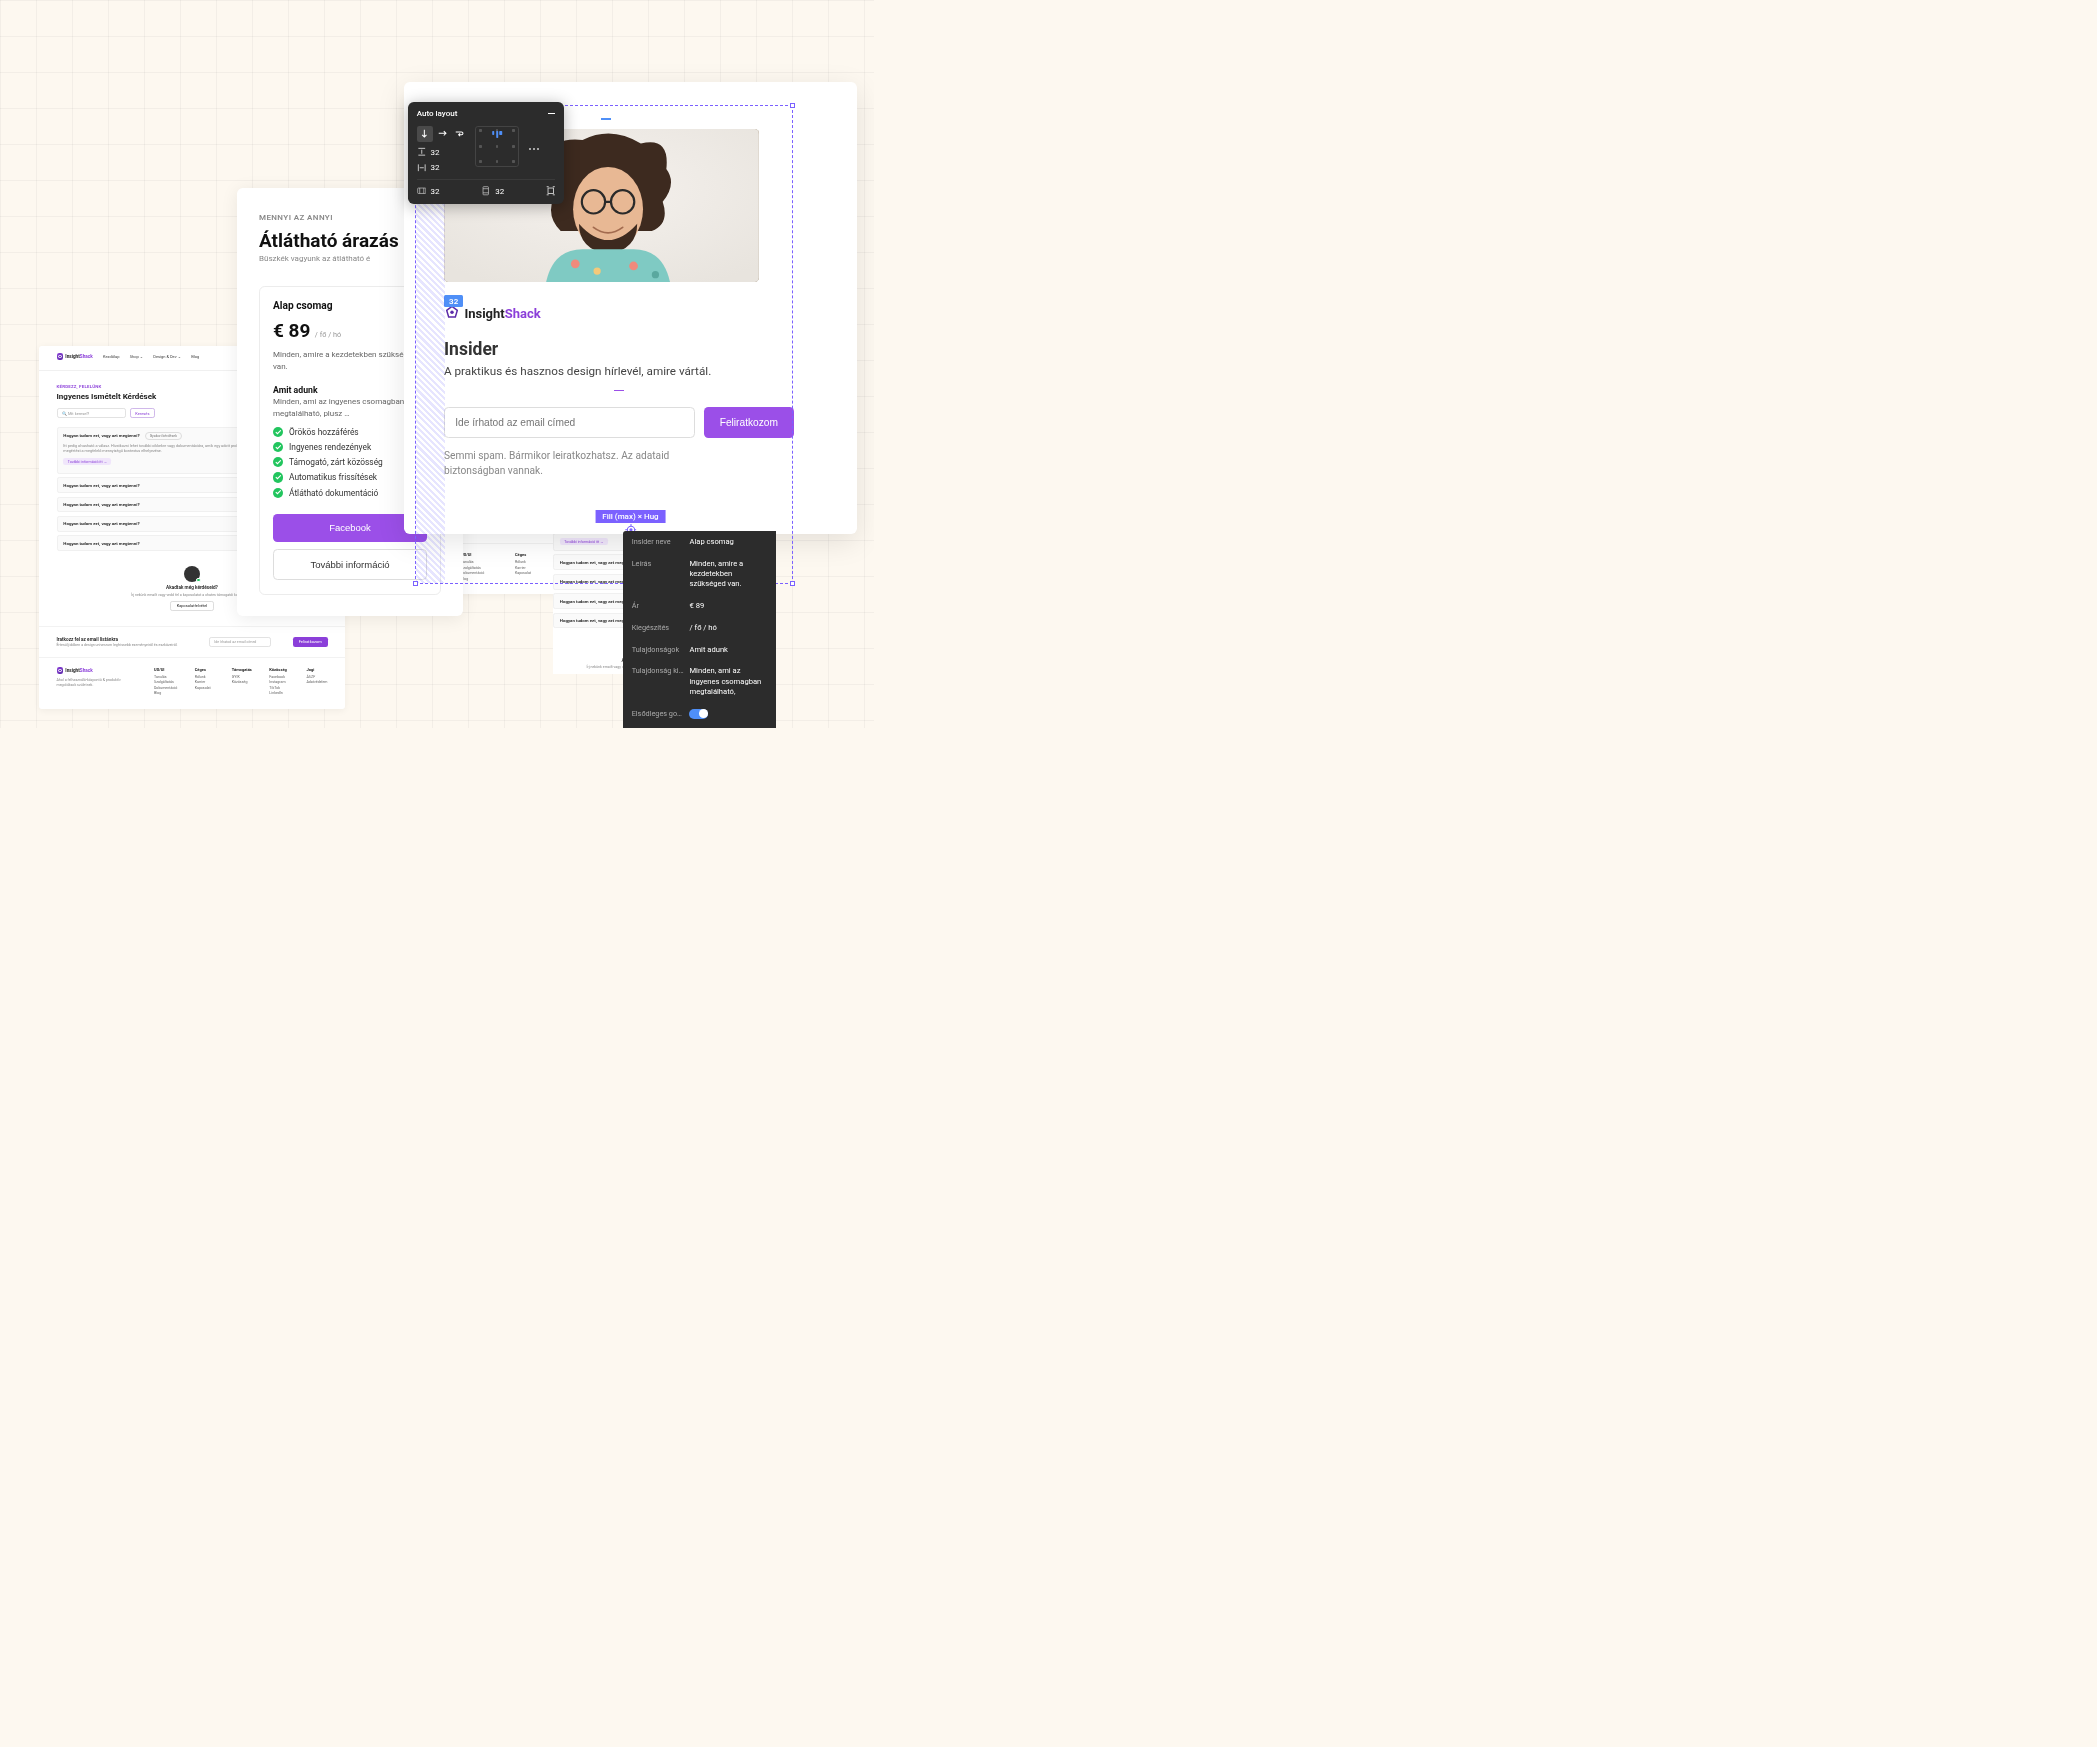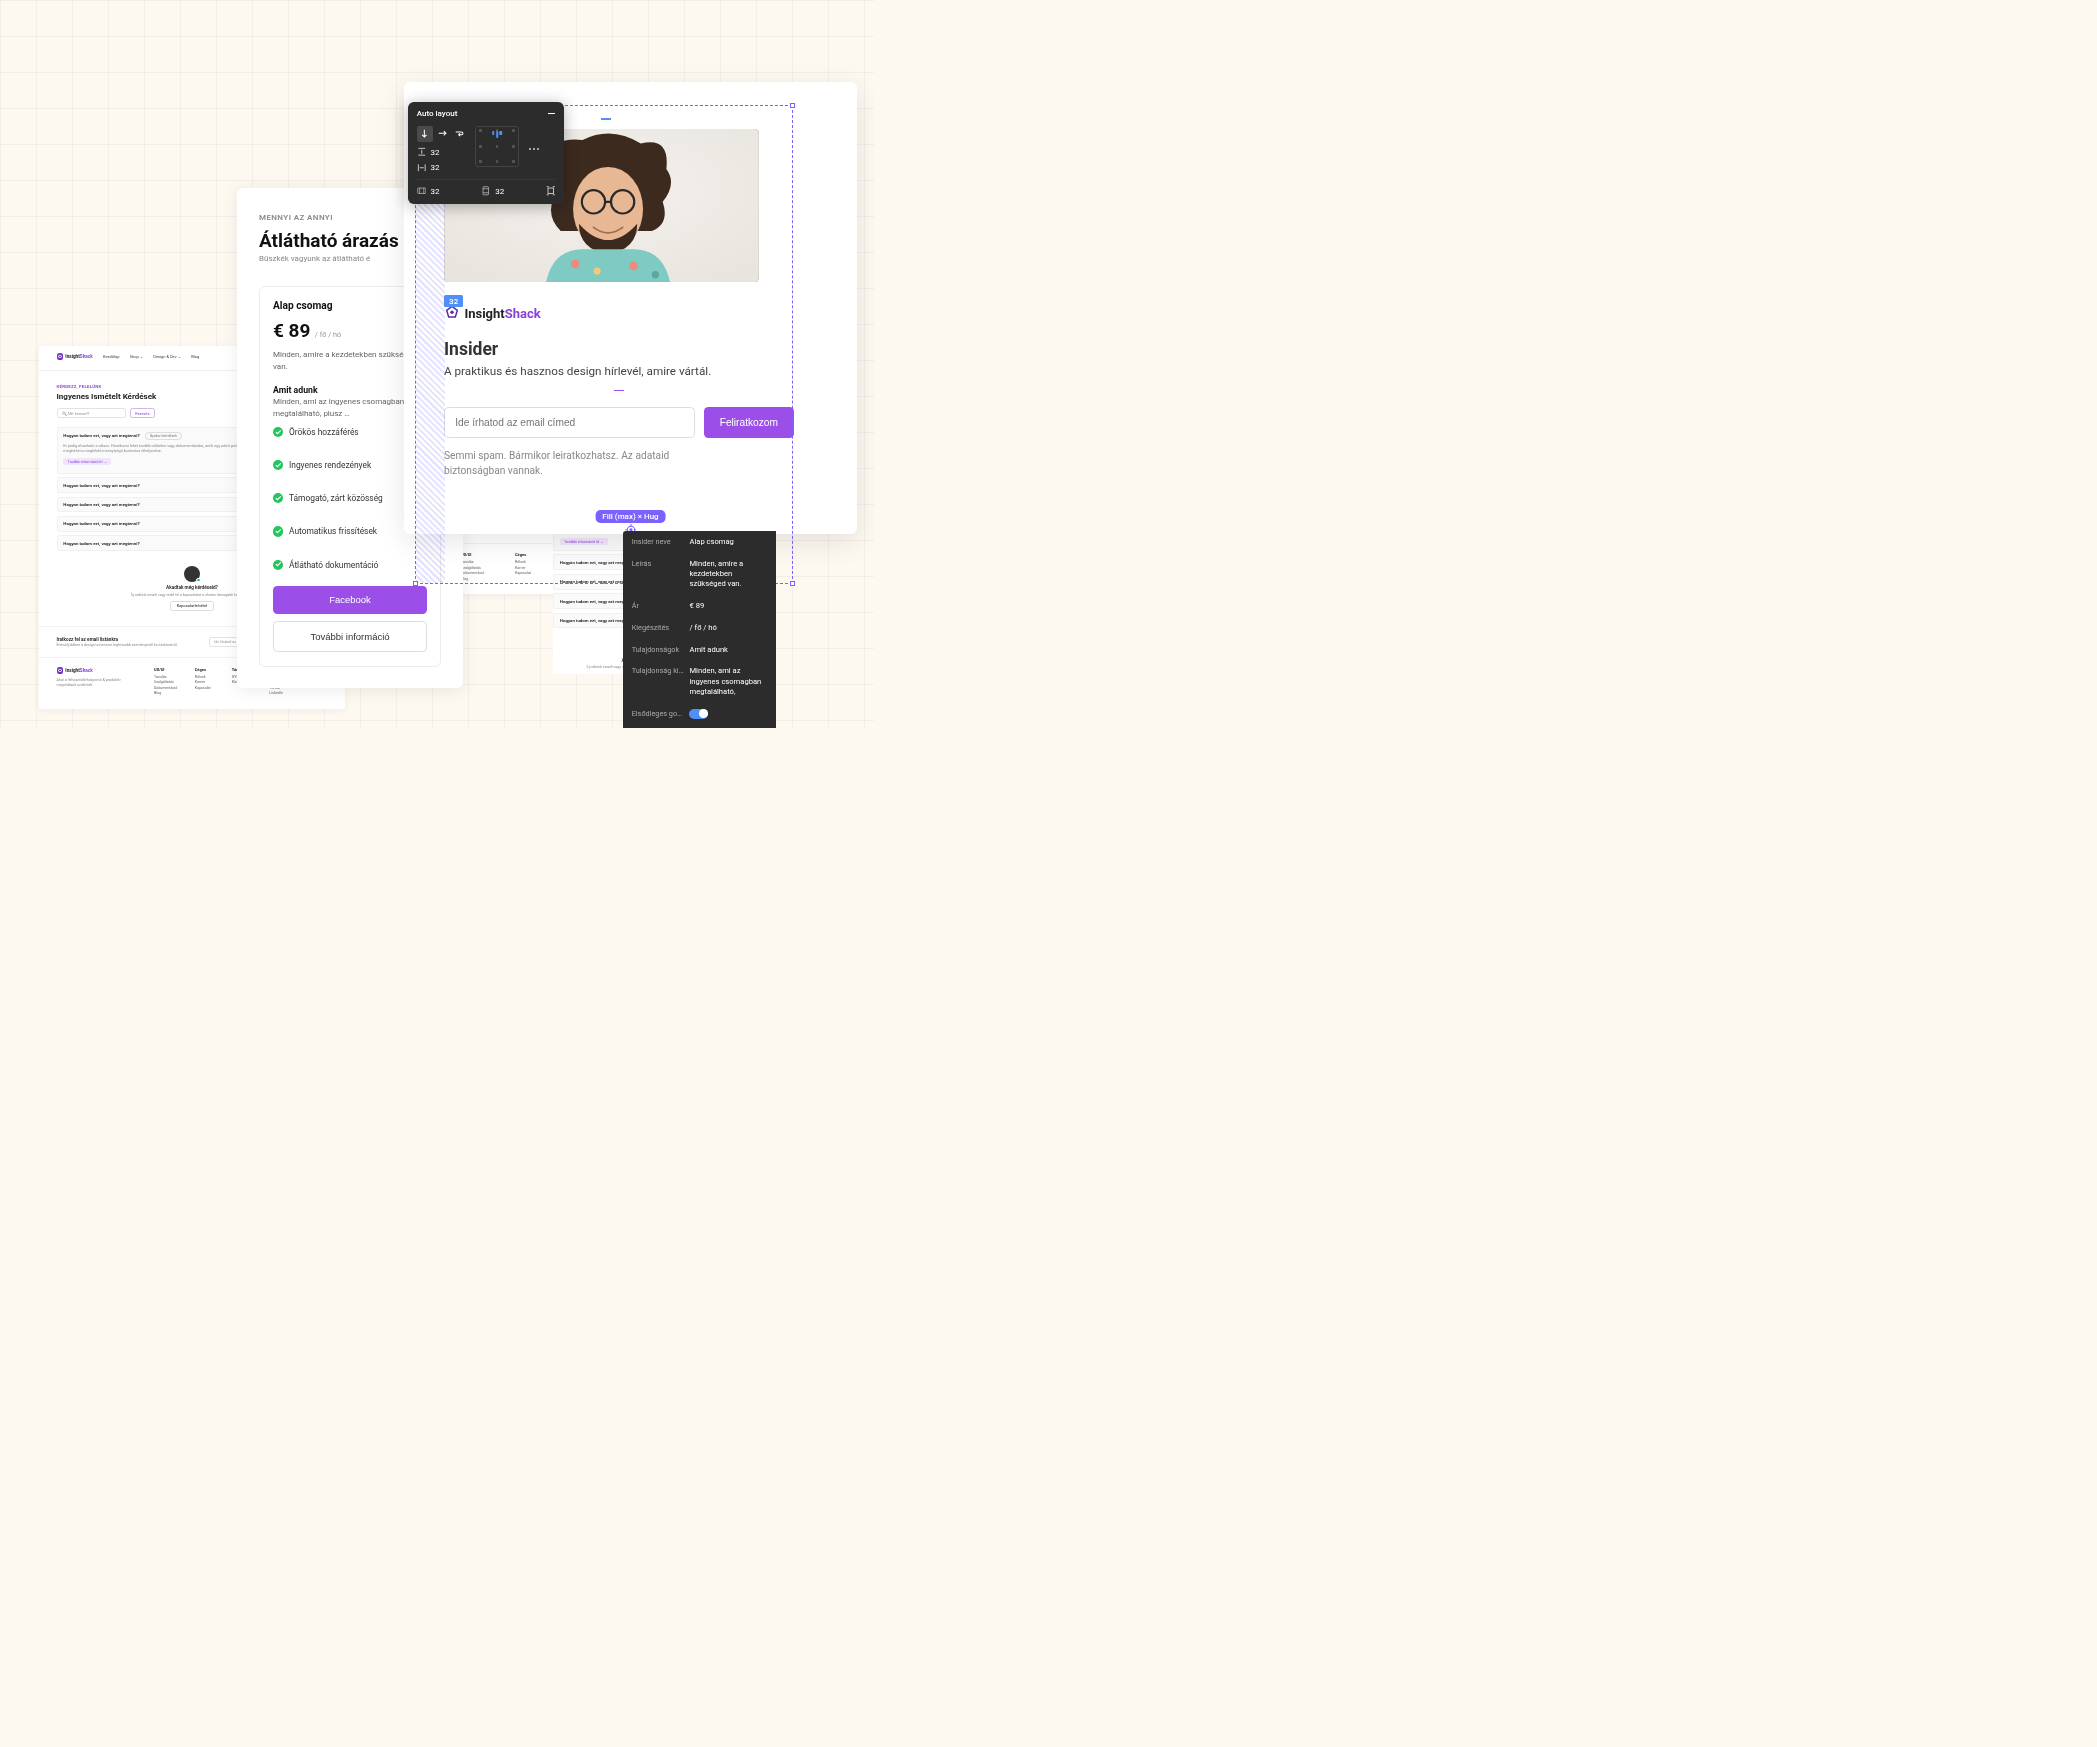--- a/index.html
+++ b/index.html
@@ -90,21 +90,21 @@
   .price-h1{font-size:19px; font-weight:700; margin-top:7.3px;}
   .price-sub{font-size:8px; color:#888; margin-top:1px; line-height:1.6;}
   .price-box{border:0.7px solid #ececec; border-radius:5.8px; padding:13px 13px 14.6px; margin-top:20.4px;}
   .price-plan{font-size:10.2px; font-weight:700;}
   .price-amount-row{display:flex; align-items:baseline; gap:4.4px; margin-top:7.3px;}
   .price-amount{font-size:19px; font-weight:700;}
   .price-unit{font-size:7.3px; color:#999;}
   .price-plan-sub{font-size:8px; color:#666; margin-top:7.3px; line-height:1.5;}
   .price-feat-h{font-size:8.7px; font-weight:700; margin-top:11.7px;}
   .price-feat-sub{font-size:8px; color:#666; margin-top:1.5px; line-height:1.45;}
-  .price-feat-list{margin-top:7.3px; display:flex; flex-direction:column; gap:23px;}
+  .price-feat-list{margin-top:7.3px; display:flex; flex-direction:column; gap:5px;}
   .feat-row{display:flex; align-items:center; gap:5.8px;}
   .feat-check{width:10.2px;height:10.2px;border-radius:50%;background:#22c55e;display:flex;align-items:center;justify-content:center;}
   .feat-check svg{width:6.6px;height:6.6px;}
   .feat-text{font-size:8.4px; color:#333;}
   .price-buy{margin-top:16px;width:100%;background:#9B4FE8;color:#fff;border:none;border-radius:4.4px;padding:8.7px 0;font-size:9.5px;font-weight:500;}
   .price-more{margin-top:7.3px;width:100%;background:#fff;color:#333;border:0.7px solid #ddd;border-radius:4.4px;padding:8.7px 0;font-size:9.5px;}
 
   
   .card-faq2 {
     position:absolute; left:346px; top:444px; width:277px;
@@ -158,21 +158,21 @@
   .feature-sub{font-size:11.7px;color:#444;margin-top:5.8px;}
   .accent-dash{width:10.2px;height:1.5px;background:#9B4FE8;margin:11.7px auto 0;}
   .feature-sel-dash-top{position:absolute; left:197px; top:36px; width:10.2px; height:1.5px; background:#4F8FF7;}
   .email-row{display:flex; gap:8.7px; margin-top:16px;}
   .email-input{flex:1;border:0.7px solid #ddd;border-radius:4.4px;padding:8.7px 10.2px;font-size:10.2px;color:#999;}
   .email-btn{background:#9B4FE8;color:#fff;border:none;border-radius:4.4px;padding:8.7px 16px;font-size:10.2px;font-weight:500;}
   .email-note{font-size:10.2px;color:#888;margin-top:10.2px;max-width:277px;line-height:1.5;}
   .size-pill{
     position:absolute; left:50%; transform:translateX(-50%); top:428px;
     background:#7B61FF; color:#fff; font-size:8px; font-weight:500;
-    padding:2.2px 7.3px; border-radius:5px;
+    padding:2.2px 7.3px; border-radius:0;
   }
   .target-icon{position:absolute;left:50%;transform:translateX(-50%);top:442px;width:11.7px;height:11.7px;}
   .target-icon svg{stroke:#7B61FF;}
 
   
   .panel-auto{
     position:absolute; left:408px; top:102px;
     width:156px; background:#2C2C2C; color:#fff;
     border-radius:5.8px; box-shadow:0 2.9px 14.6px rgba(0,0,0,0.3);
     font-size:8px; padding:7.3px 8.7px 8.7px;

